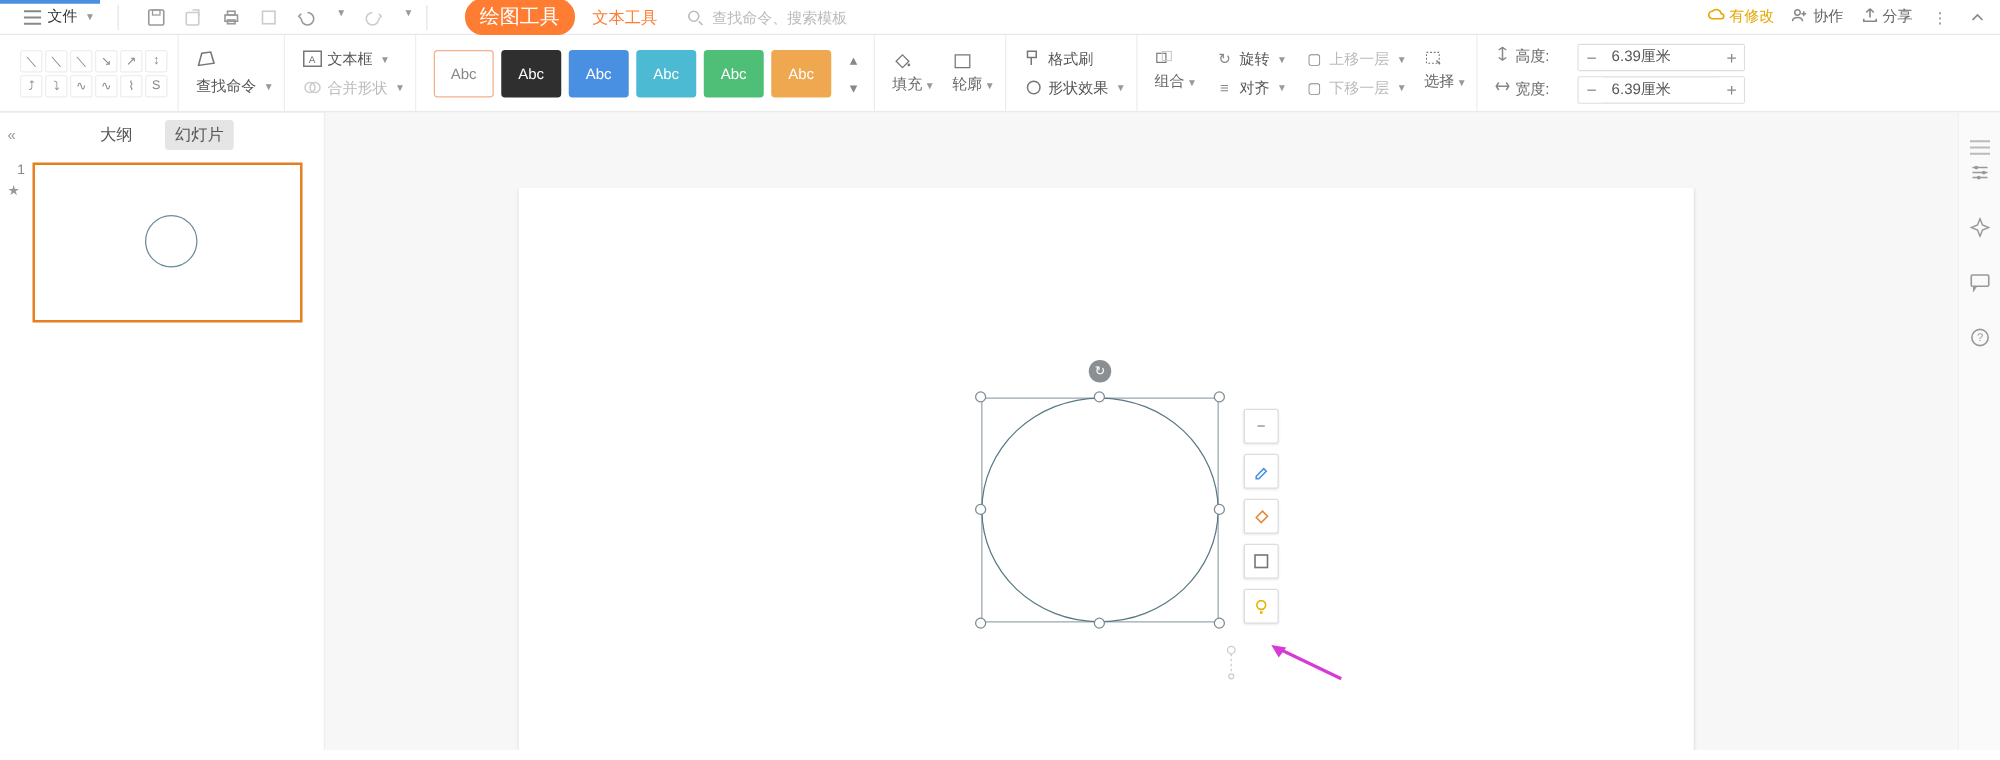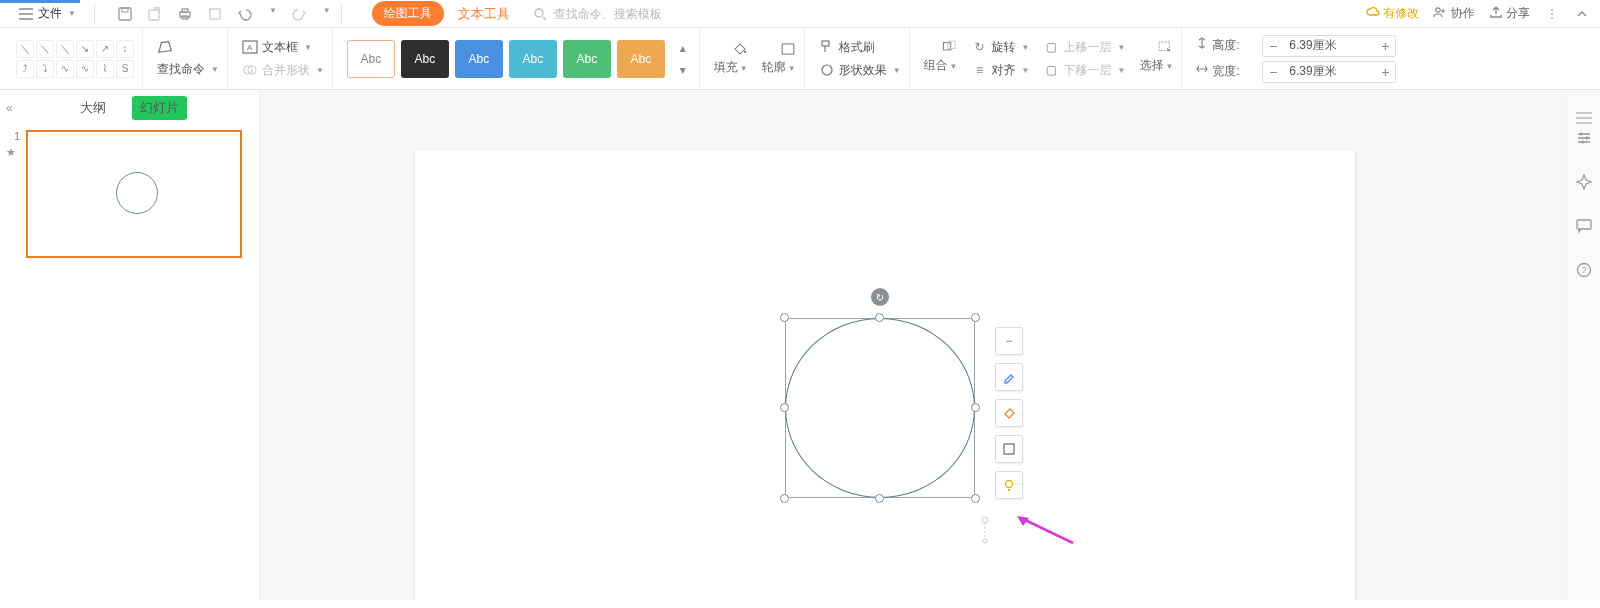--- a/index.html
+++ b/index.html
@@ -5,49 +5,49 @@
   *{box-sizing:border-box;margin:0;padding:0;font-family:"Microsoft YaHei",Arial,sans-serif}
   body{background:#fff;width:1600px;height:608px;overflow:hidden;font-size:12px;color:#333}
   .topbar{height:28px;display:flex;align-items:center;border-bottom:1px solid #e7e7e7;position:relative}
   .topbar .accent{position:absolute;top:0;left:0;height:3px;width:80px;background:#4a90e2}
   .file-btn{display:flex;align-items:center;gap:4px;margin-left:10px;padding:4px 8px;cursor:pointer}
   .ico{width:16px;height:16px;display:inline-flex;align-items:center;justify-content:center;color:#888}
   .qa{display:flex;gap:14px;margin-left:12px;color:#999}
   .sep{width:1px;height:20px;background:#e3e3e3;margin:0 10px}
   .tabs{display:flex;gap:24px;margin-left:6px}
   .tabs .t{cursor:pointer;font-size:13px;color:#444;padding:4px 0}
-  .pill{background:#ff7d32;color:#fff;padding:4px 12px;border-radius:14px;font-size:12px;cursor:pointer}
+  .pill{background:#ff7d32;color:#fff;padding:4px 12px;border-radius:14px;font-size:16px;cursor:pointer}
   .text-tool{color:#ff7d32;margin-left:14px;font-size:13px;cursor:pointer}
   .search{display:flex;align-items:center;gap:6px;margin-left:22px;color:#bbb}
   .search input{border:none;outline:none;font-size:12px;width:150px;color:#777}
   .search input::placeholder{color:#bbb}
   .right-tools{position:absolute;right:10px;display:flex;align-items:flex-end;gap:14px;color:#666;font-size:12px}
   .right-tools .cloud{color:#e6a700}
   .ribbon{height:62px;display:flex;align-items:center;border-bottom:1px solid #e2e2e2;padding:0 8px;gap:6px}
   .group{display:flex;flex-direction:column;justify-content:center;height:100%;padding:0 8px;border-right:1px solid #eee}
   .group.noborder{border-right:none}
   .mini-grid{display:grid;grid-template-columns:repeat(6,18px);grid-template-rows:repeat(2,18px);gap:2px}
   .mini-grid .c{border:1px solid #eee;border-radius:2px;display:flex;align-items:center;justify-content:center;cursor:pointer;color:#888;font-size:10px}
   .vstack{display:flex;flex-direction:column;gap:6px;font-size:12px;color:#555}
   .vstack .row{display:flex;align-items:center;gap:4px;cursor:pointer}
   .swatches{display:flex;gap:6px;align-items:center}
   .sw{width:48px;height:38px;border-radius:3px;display:flex;align-items:center;justify-content:center;color:#fff;font-size:12px;cursor:pointer}
   .sw.outline{border:1px solid #f3b08a;color:#8a8a8a}
-  .big-btn{display:flex;flex-direction:column;align-items:flex-end;gap:2px;cursor:pointer;color:#666;font-size:12px}
+  .big-btn{display:flex;flex-direction:column;align-items:flex-start;gap:2px;cursor:pointer;color:#666;font-size:12px}
   .size-row{display:flex;align-items:center;gap:6px;margin:2px 0}
   .spin{display:flex;align-items:center;border:1px solid #ddd;border-radius:2px;height:22px}
   .spin button{width:20px;height:100%;border:none;background:#fff;color:#888;cursor:pointer;font-size:14px}
   .spin input{width:92px;border:none;text-align:left;padding-left:6px;font-size:12px;outline:none;color:#555}
   .size-label{display:flex;align-items:flex-start;gap:4px;font-size:12px;color:#666;width:60px}
   .workspace{display:flex;height:510px}
   .slide-pane{width:260px;border-right:1px solid #eee;padding:6px;position:relative}
   .view-tabs{display:flex;justify-content:center;gap:18px;margin-bottom:10px;align-items:center}
   .view-tabs .collapse{position:absolute;left:6px;color:#999;cursor:pointer}
   .view-tabs .vt{font-size:13px;color:#555;cursor:pointer;padding:3px 8px;border-radius:3px}
-  .view-tabs .vt.active{background:#22c55e}
+  .view-tabs .vt.active{background:#e5e5e5}
   .thumb-row{display:flex;align-items:flex-start;gap:6px}
   .thumb-num{width:14px;text-align:right;font-size:11px;color:#888}
   .thumb{width:216px;height:128px;border:2px solid #e67e22;background:#fff;position:relative;cursor:pointer}
   .thumb .circ{position:absolute;width:42px;height:42px;border:1.5px solid #6b8b99;border-radius:50%;left:88px;top:40px}
   .star{font-size:11px;color:#999;margin-top:4px}
   .canvas-wrap{flex:1;background:#f7f7f7;position:relative;overflow:hidden}
   .slide{position:absolute;left:155px;top:60px;width:940px;height:540px;background:#fff;box-shadow:0 1px 3px rgba(0,0,0,.15)}
   .shape-sel{position:absolute;left:370px;top:168px;width:190px;height:180px}
   .shape-sel .sel-box{position:absolute;inset:0;border:1px solid #9aa6ad}
   .shape-sel .circle{position:absolute;inset:0;border:1.5px solid #5a7a86;border-radius:50%}

